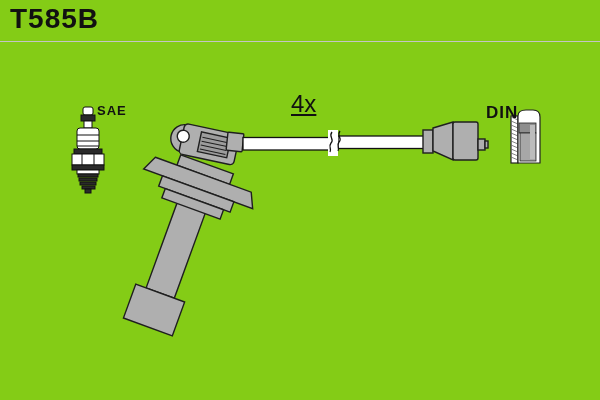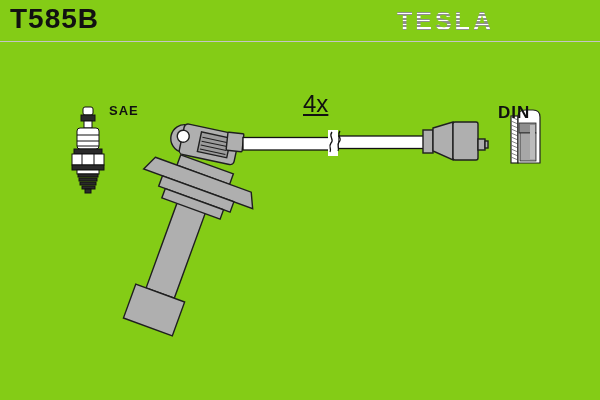--- a/index.html
+++ b/index.html
@@ -16,32 +16,31 @@
     font-size:10.5px;font-weight:400;letter-spacing:0.3px;color:#111;
   }
   .brand-logo{
     position:absolute;left:397px;top:7px;
     font-size:25px;font-weight:bold;letter-spacing:3px;
     background-image:repeating-linear-gradient(to bottom,#8f8f8f 0 2.2px,#ffffff 2.2px 3.6px);
     -webkit-background-clip:text;background-clip:text;color:transparent;
   }
   .rule{position:absolute;left:0;top:41px;width:600px;height:1px;background:#c4c4c4;}
   .illustration{position:absolute;left:0;top:0;width:600px;height:400px;}
-  .lbl{position:absolute;color:#111;margin-left:12px;}
+  .lbl{position:absolute;color:#111;}
   .lbl-sae{left:97px;top:103px;font-size:13px;font-weight:bold;letter-spacing:1px;}
   .lbl-qty{left:291px;top:90px;font-size:24px;font-weight:500;text-decoration:underline;}
   .lbl-din{left:486px;top:103px;font-size:17px;font-weight:bold;letter-spacing:1px;}
 </style>
 </head>
 <body>
 
 <div class="page">
 
   <div class="part-number">T585B</div>
-  <div class="brand-logo">TESLA</div>
   <div class="rule"></div>
 
   <svg class="illustration" viewBox="0 0 600 400" xmlns="http://www.w3.org/2000/svg">
 
     <g stroke="#111" stroke-width="1" fill="#ffffff">
       <rect x="83" y="107" width="10" height="8" rx="2"></rect>
       <rect x="81" y="115" width="14" height="6" fill="#2a2a2a"></rect>
       <rect x="84" y="121" width="8" height="7"></rect>
       <rect x="77" y="128" width="22" height="21" rx="3"></rect>
       <line x1="77" y1="135" x2="99" y2="135"></line>

